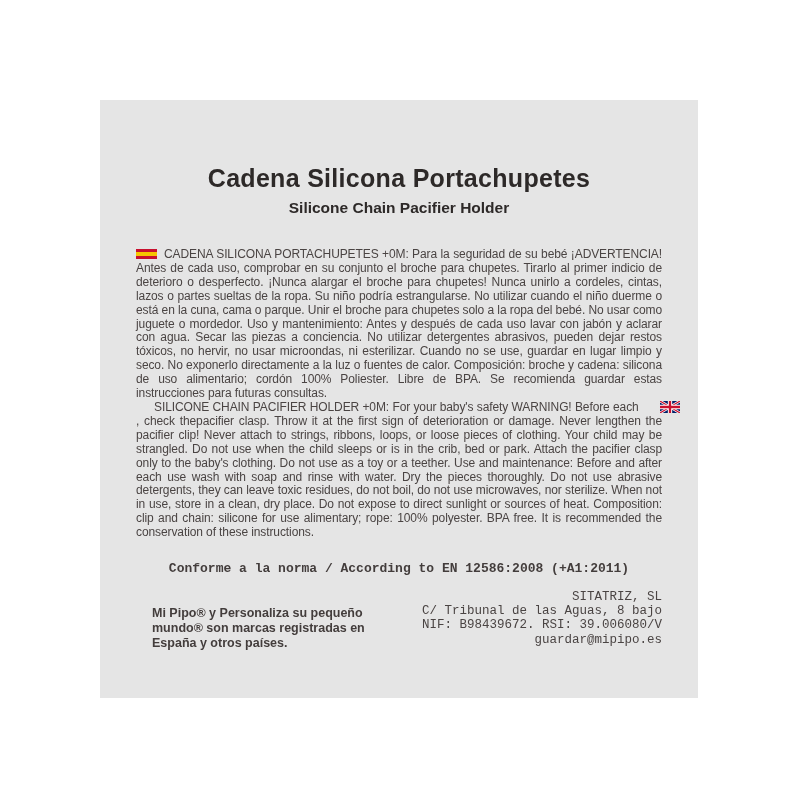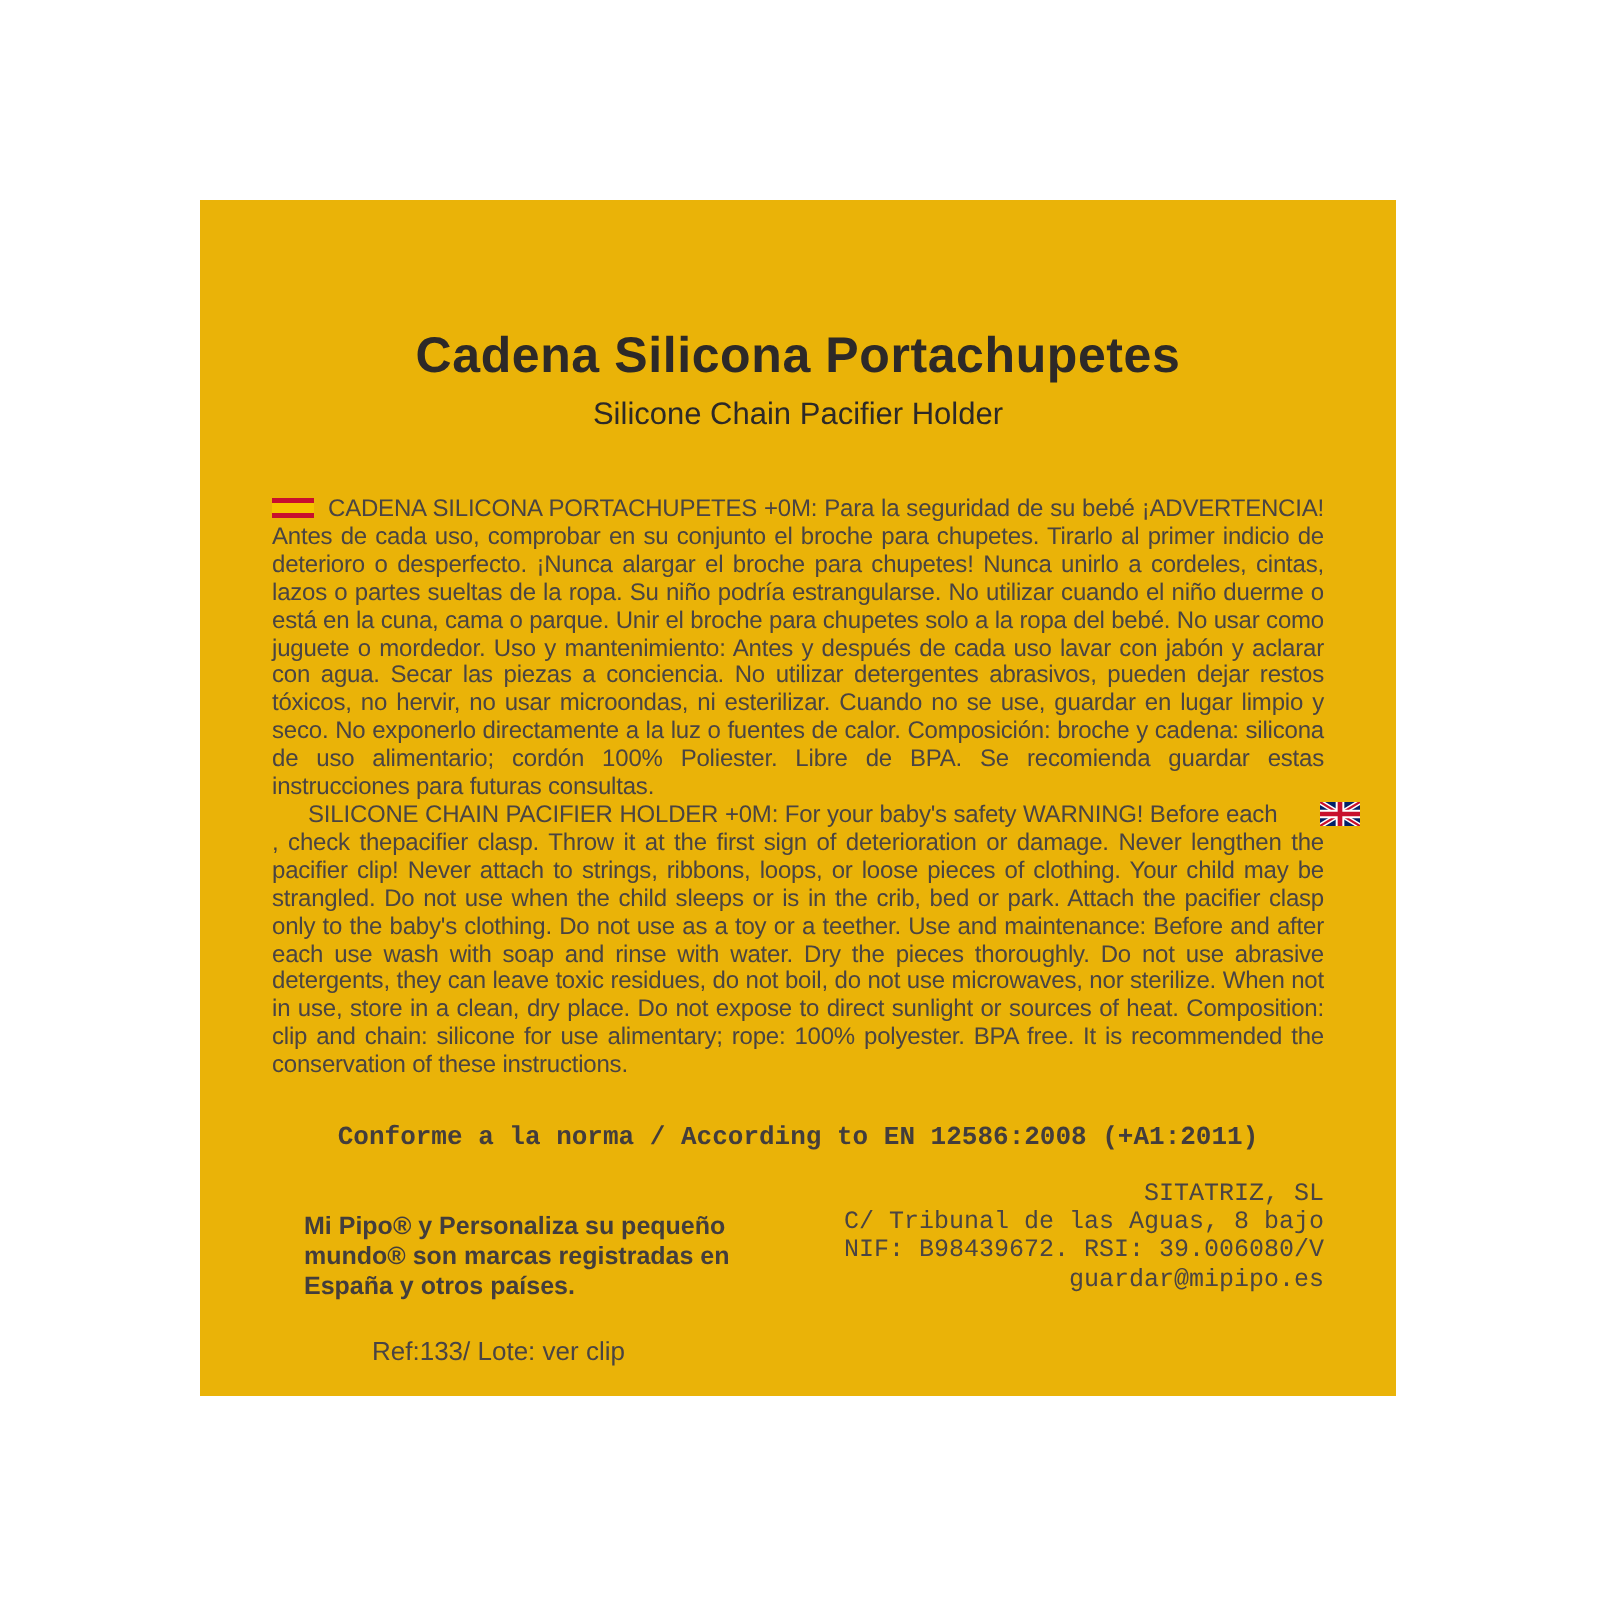--- a/index.html
+++ b/index.html
@@ -12,38 +12,38 @@
   .canvas {
     position: relative;
     width: 800px; height: 800px;
     background: #ffffff;
     overflow: hidden;
   }
   .label-card {
     position: absolute;
     left: 100px; top: 100px;
     width: 598px; height: 598px;
-    background: #eab308;
+    background: #e5e5e5;
     color: #4a4443;
   }
   .inner { padding: 64px 36px 0 36px; }
 
   .title {
     margin: 0;
     text-align: center;
     font-size: 25px;
     font-weight: bold;
     letter-spacing: 0.3px;
     color: #2d2928;
   }
   .subtitle {
     margin: 6px 0 0 0;
     text-align: center;
     font-size: 15.5px;
-    font-weight: normal;
+    font-weight: bold;
     color: #2d2928;
   }
 
   .paragraphs {
     margin-top: 31px;
     font-size: 12px;
     line-height: 13.9px;
     letter-spacing: -0.1px;
     text-align: justify;
     color: #4a4443;
@@ -124,21 +124,20 @@
                 <path d="M30,0 V36 M0,18 H60" stroke="#ffffff" stroke-width="13"></path>
                 <path d="M30,0 V36 M0,18 H60" stroke="#c8102e" stroke-width="7"></path>
               </svg></span><span>, check thepacifier clasp. Throw it at the first sign of deterioration or damage. Never lengthen the pacifier clip! Never attach to strings, ribbons, loops, or loose pieces of clothing. Your child may be strangled. Do not use when the child sleeps or is in the crib, bed or park. Attach the pacifier clasp only to the baby's clothing. Do not use as a toy or a teether. Use and maintenance: Before and after each use wash with soap and rinse with water. Dry the pieces thoroughly. Do not use abrasive detergents, they can leave toxic residues, do not boil, do not use microwaves, nor sterilize. When not in use, store in a clean, dry place. Do not expose to direct sunlight or sources of heat. Composition: clip and chain: silicone for use alimentary; rope: 100% polyester. BPA free. It is recommended the conservation of these instructions.</span></p>
       </div>
 
       <p class="norma">Conforme a la norma / According to EN 12586:2008 (+A1:2011)</p>
 
       <div class="footer">
         <div class="footer-left">
           <p class="trademark">Mi Pipo® y Personaliza su pequeño mundo® son marcas registradas en España y otros países.</p>
-          <p class="ref">Ref:133/ Lote: ver clip</p>
         </div>
         <div class="company">
           <div>SITATRIZ, SL</div>
           <div>C/ Tribunal de las Aguas, 8 bajo</div>
           <div>NIF: B98439672. RSI: 39.006080/V</div>
           <div>guardar@mipipo.es</div>
         </div>
       </div>
 
     </div>

